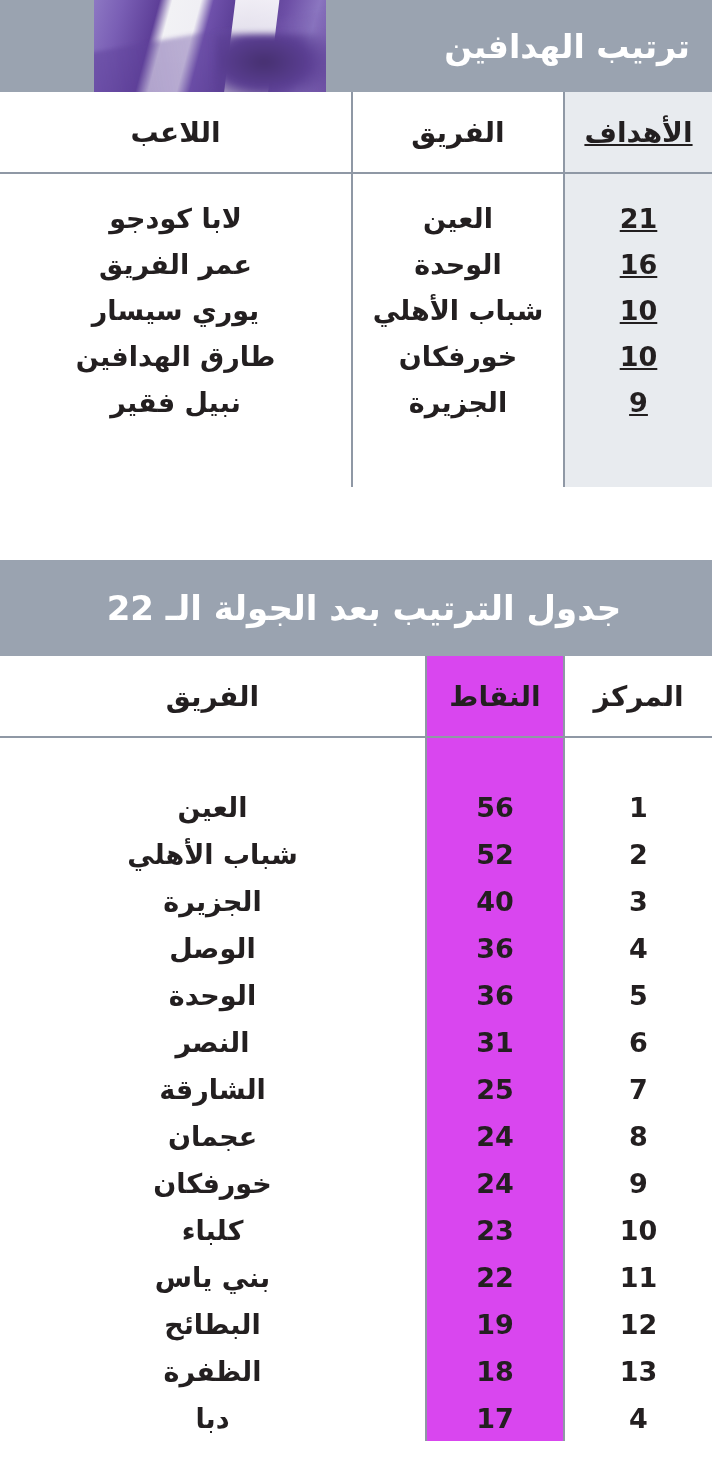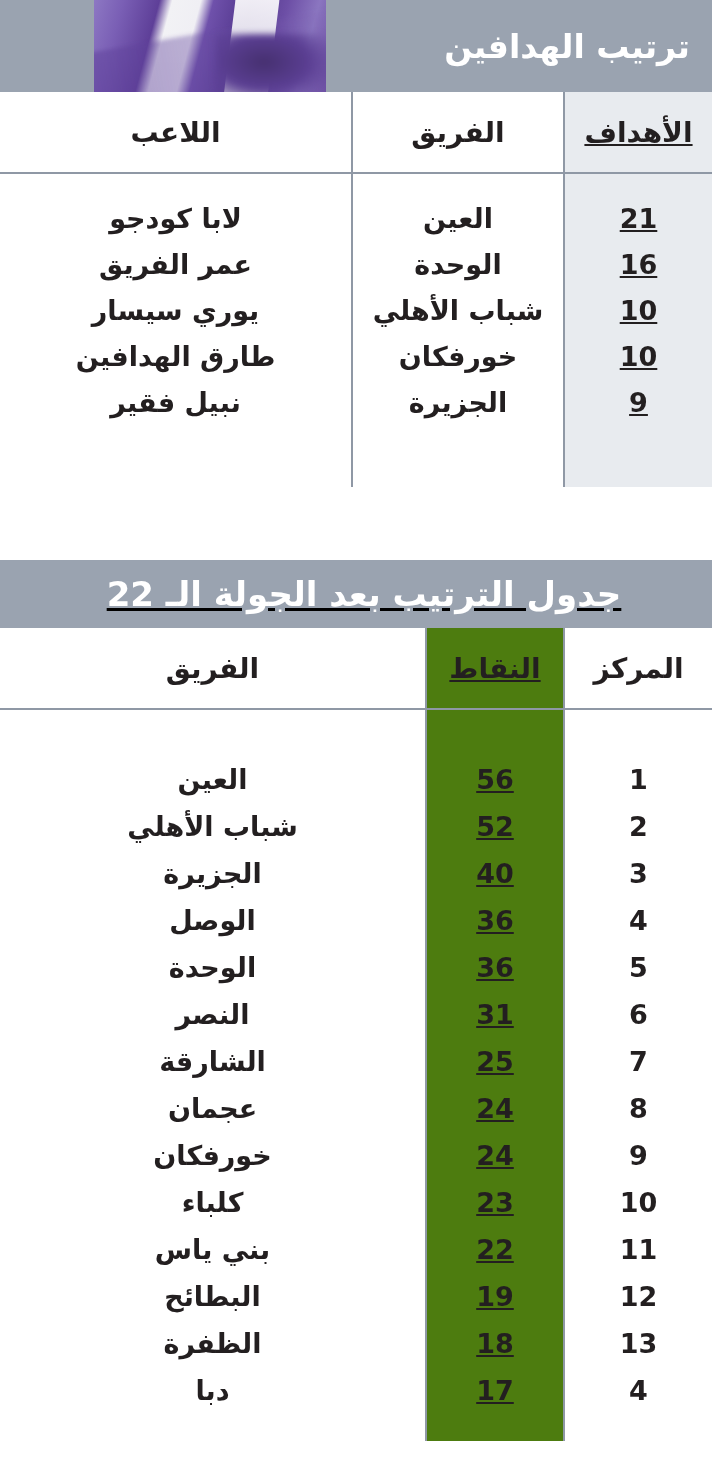--- a/index.html
+++ b/index.html
@@ -90,38 +90,38 @@
   }
   th {
     font-size: 28px;
     height: 81px;
     border-bottom: 2px solid #8f98a5;
   }
   td { font-size: 27px; height: 46px; }
 
   
   .tint { background: #e8ebef; text-decoration: underline; }
-  .tint2 { background: #4d7c0f; text-decoration: underline; }
+  .tint2 { background: #d946ef; }
 
   
   .sepL { border-left: 2px solid #8f98a5; }
 
   
   .pad-row td { height: 22px; }
 
   
   #card-scorers { top: 0; }
   #card-scorers table { table-layout: fixed; }
   #card-scorers .c-goals { width: 148px; }
   #card-scorers .c-team  { width: 212px; }
   #card-scorers .c-player{ width: 352px; }
 
   
   #card-standings { top: 560px; }
-  #card-standings .hdr { height: 68px; text-decoration: underline; }
+  #card-standings .hdr { height: 96px; }
   #card-standings .hdr-title {
     margin: 0 auto;
     font-size: 34px;
     text-align: center;
     width: 100%;
   }
   #card-standings table { table-layout: fixed; }
   #card-standings .c-pos { width: 148px; }
   #card-standings .c-pts { width: 138px; }
   #card-standings .c-team{ width: 426px; }

